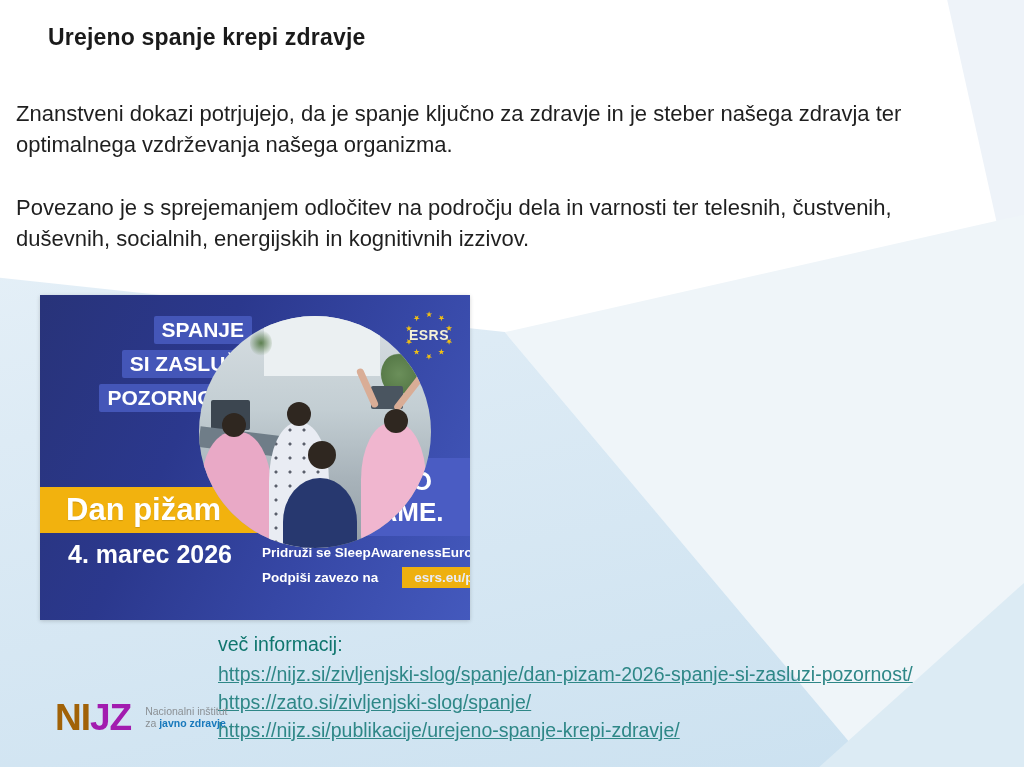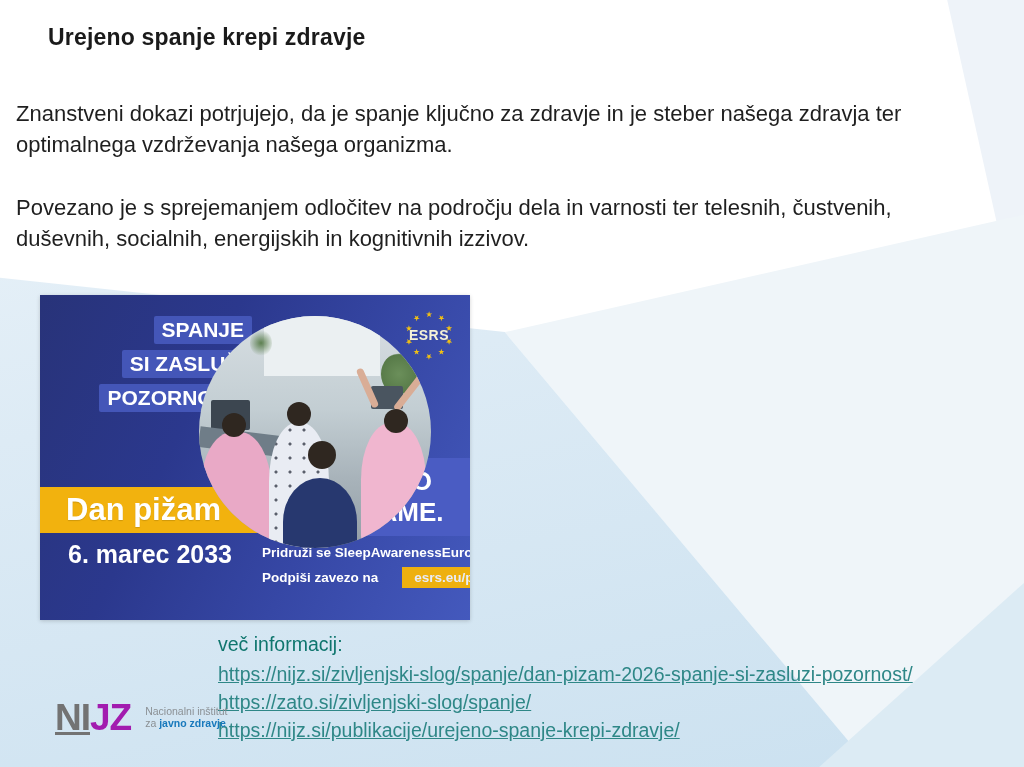--- a/index.html
+++ b/index.html
@@ -28,21 +28,21 @@
     position:absolute;left:600px;top:336px;width:400px;
     font-size:21.5px;line-height:33.5px;color:#111;
   }
   .info{position:absolute;left:218px;top:630px;font-size:19.5px;line-height:28px;}
   .info-heading{color:#0f766e;margin-bottom:2px;}
   .link{display:block;color:#2e8787;text-decoration:underline;cursor:pointer;white-space:nowrap;}
 
   
   .nijz{position:absolute;left:55px;top:698px;display:flex;align-items:flex-start;}
   .nijz-word{font-size:37px;font-weight:bold;letter-spacing:-1px;line-height:40px;}
-  .nijz-ni{color:#737373;text-decoration:underline;}
+  .nijz-ni{color:#a16207;}
   .nijz-jz{color:#a21caf;}
   .nijz-sub{margin-left:14px;margin-top:7px;font-size:10.5px;line-height:12px;color:#8b9094;}
   .nijz-sub .blue{color:#1879bc;font-weight:bold;}
 
   
   .poster{
     position:absolute;left:40px;top:295px;width:430px;height:325px;overflow:hidden;
     background:linear-gradient(115deg,#283379 0%,#2b388d 35%,#3647a5 65%,#4459bd 100%);
     box-shadow:0 1px 4px rgba(0,0,0,.18);
   }
@@ -144,21 +144,21 @@
     </div>
 
     <div class="enako">
       <div>ENAKO</div>
       <div>PIŽAME.</div>
     </div>
 
     <div class="event-band">
       <span class="event-name">Dan pižam</span>
     </div>
-    <div class="event-date">6. marec 2033</div>
+    <div class="event-date">4. marec 2026</div>
 
     <div class="photo">
       <div class="ph ph-window"></div>
       <div class="ph ph-plant2"></div>
       <div class="ph ph-plant1"></div>
       <div class="ph ph-monitor"></div>
       <div class="ph ph-monitor2"></div>
       <div class="ph ph-desk1"></div>
       <div class="ph arm arm1"></div>
       <div class="ph arm arm2"></div>

